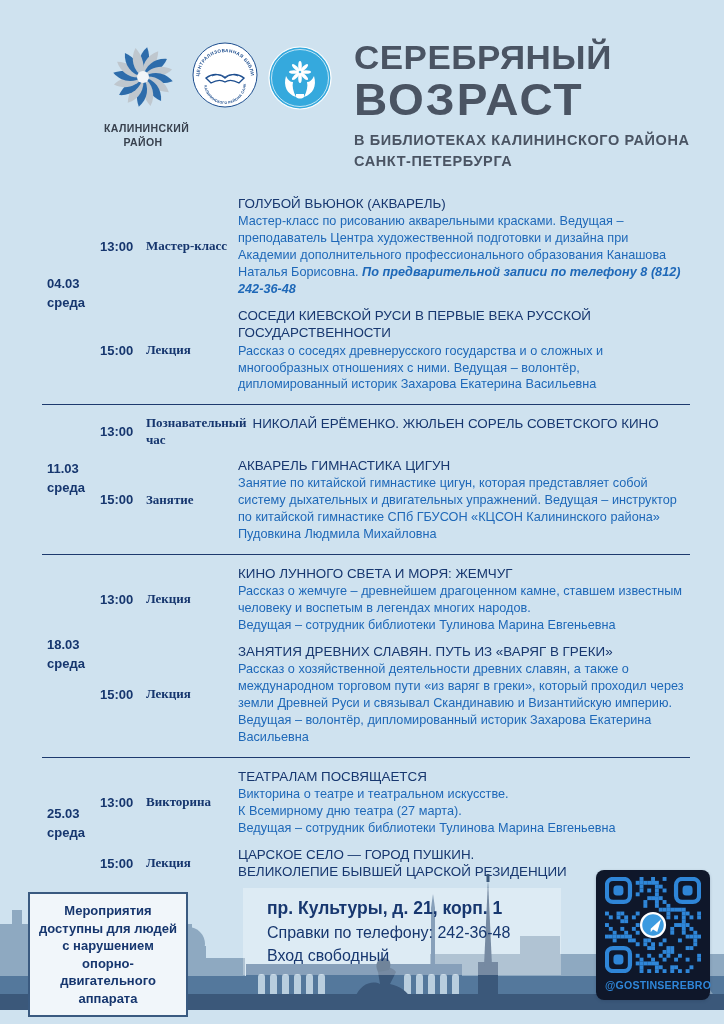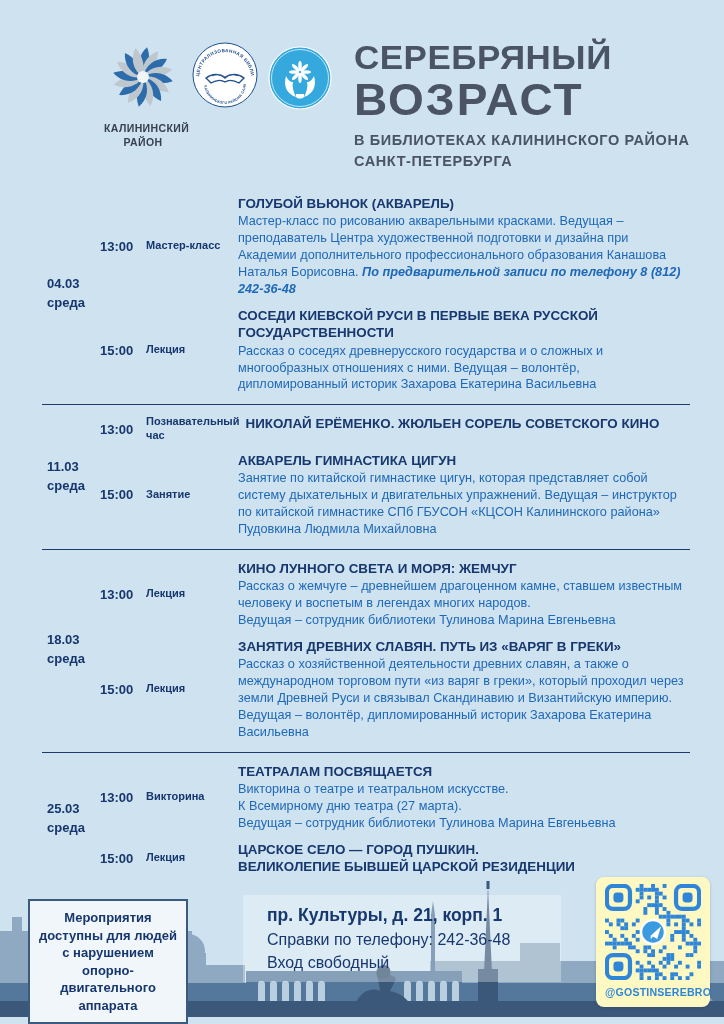--- a/index.html
+++ b/index.html
@@ -27,42 +27,42 @@
   .section-head .t1 { font-size:27px; font-weight:800; letter-spacing:.3px; }
   .section-head .t2 { font-size:16.5px; font-weight:700; margin-top:6px; letter-spacing:.3px; }
   
   .schedule { margin:16px 34px 0 42px; }
   .day-block { display:flex; padding:10px 0 11px 0; }
   .day-block + .day-block { border-top:1px solid #1d3a6e; }
   .day-cell { width:58px; flex:0 0 58px; display:flex; flex-direction:column; justify-content:center; color:#16366e; font-weight:700; font-size:13px; line-height:1.45; padding-left:5px; }
   .events { flex:1; display:flex; flex-direction:column; gap:9px; }
   .event { display:flex; }
   .ev-time { flex:0 0 46px; display:flex; align-items:center; color:#16366e; font-weight:700; font-size:13px; }
-  .ev-type { flex:0 0 92px; display:flex; align-items:center; color:#16366e; font-weight:700; font-size:11px; line-height:1.25; padding-right:6px; }
+  .ev-type { flex:0 0 92px; display:flex; align-items:center; color:#16366e; font-weight:700; font-size:13px; line-height:1.25; padding-right:6px;font-family:Liberation Serif, serif; }
   .ev-content { flex:1; }
-  .ev-title { color:#17376f; font-weight:700; font-size:13.4px; line-height:1.3; white-space:pre-line; }
+  .ev-title { color:#17376f; font-weight:400; font-size:13.4px; line-height:1.3; white-space:pre-line; }
   .ev-desc { color:#1e68b8; font-size:12.7px; line-height:1.33; margin-top:1px; white-space:pre-line; }
   .ev-note { font-weight:700; font-style:italic; }
   
-  .footer { position:absolute; left:0; bottom:7px; width:724px; height:144px; }
+  .footer { position:absolute; left:0; bottom:14px; width:724px; height:144px; }
   .footer svg.skyline { position:absolute; left:0; top:0; }
   .access-box {
     position:absolute; left:28px; top:26px; width:160px;
     background:#f1f6fa; border:2px solid #3a5a80; padding:8px 6px;
     text-align:center; font-size:13px; font-weight:700; color:#16366e; line-height:1.35;
   }
   .address-panel {
     position:absolute; left:243px; top:22px; width:318px; padding:10px 24px;
     background:rgba(255,255,255,.30); color:#17376f;
   }
   .address-panel .a1 { font-size:17.5px; font-weight:800; }
   .address-panel .a2, .address-panel .a3 { font-size:16px; margin-top:5px; }
   .qr-card {
     position:absolute; right:14px; top:4px; width:114px; height:130px;
-    background:#fef9c3; border-radius:8px; padding:7px 15px 5px 9px; text-align:center;
+    background:#0f172a; border-radius:8px; padding:7px 15px 5px 9px; text-align:center;
     box-shadow:0 1px 3px rgba(30,50,80,.25);
   }
   .qr-handle { margin-top:2px; font-size:10.6px; font-weight:800; color:#2f86d8; letter-spacing:.2px; }
 </style>
 </head>
 <body>
 
 <div class="page">
 
   <div class="header">

